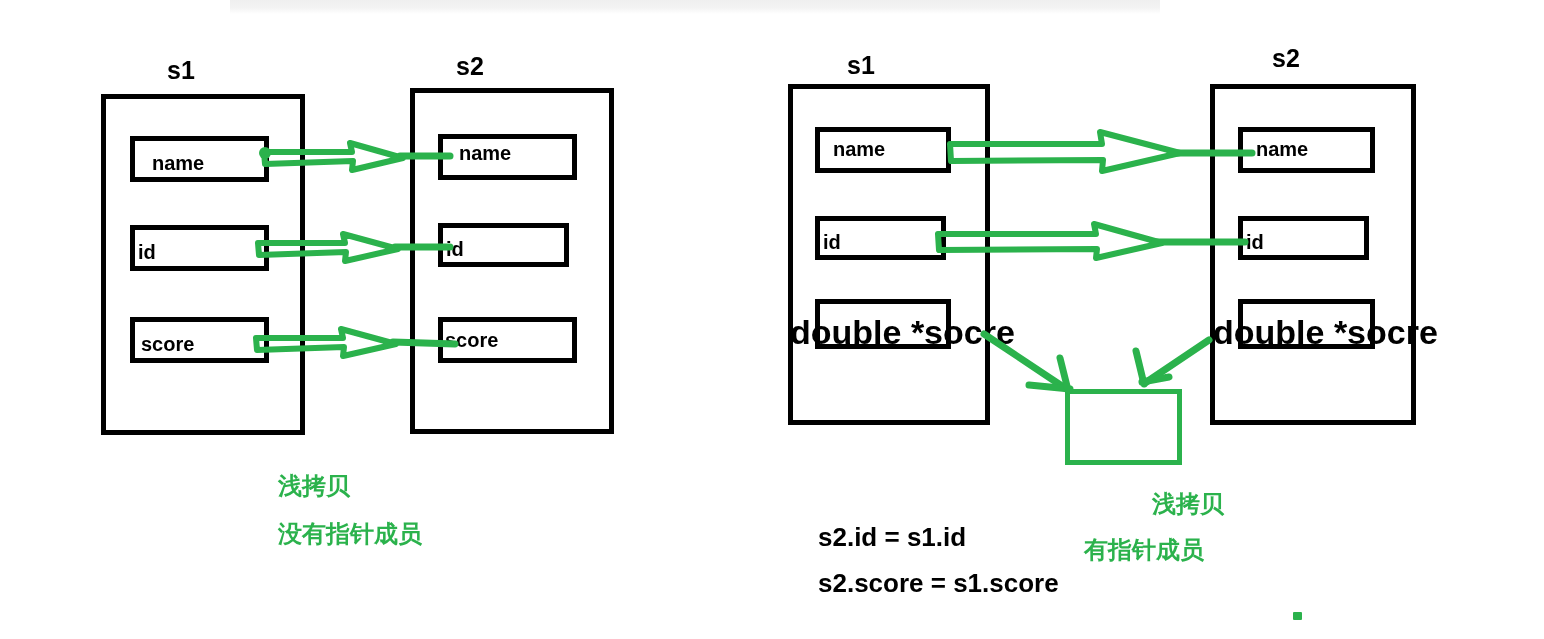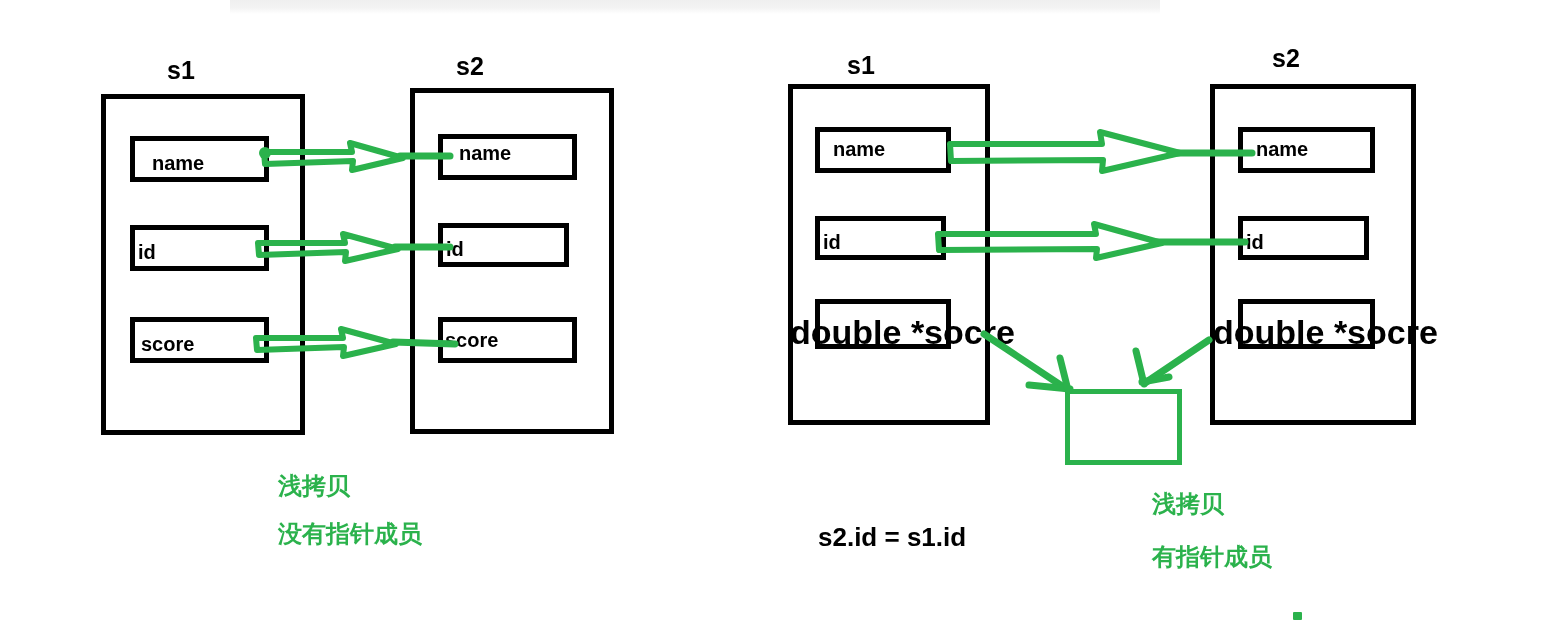--- a/index.html
+++ b/index.html
@@ -165,23 +165,24 @@
 
   <div class="member-box" style="left:1238px; top:216px; width:131px; height:44px;"></div>
   <div class="member-label" style="left:1246px; top:232px;">id</div>
 
   <div class="member-box" style="left:1238px; top:299px; width:137px; height:50px;"></div>
   <div class="member-label big" style="left:1213px; top:315px;">double *socre</div>
 
   <div class="heap-box" style="left:1065px; top:389px; width:117px; height:76px;"></div>
 
   <div class="caption-code" style="left:818px; top:524px;">s2.id = s1.id</div>
+  <div class="caption-code" style="left:818px; top:570px;">s2.score = s1.score</div>
 
   <div class="caption-cn" style="left:1152px; top:492px;">浅拷贝</div>
-  <div class="caption-cn" style="left:1152px; top:538px;margin-top:7px;">有指针成员</div>
+  <div class="caption-cn" style="left:1084px; top:538px;">有指针成员</div>
 
   <div class="dot-mark" style="left:1293px; top:612px;"></div>
 
   <svg class="arrow-layer" viewBox="0 0 1544 639" xmlns="http://www.w3.org/2000/svg">
 
     <g>
       <path d="M264,152 L352,152 L350,143 L403,158 L352,170 L353,161 L265,164 Z" fill="none" stroke="#2bb24c" stroke-width="6" stroke-linejoin="round"></path>
       <path d="M400,156 L450,156" stroke="#2bb24c" stroke-width="7" stroke-linecap="round" fill="none"></path>
       <circle cx="265" cy="153" r="6" fill="#2bb24c"></circle>
     </g>

